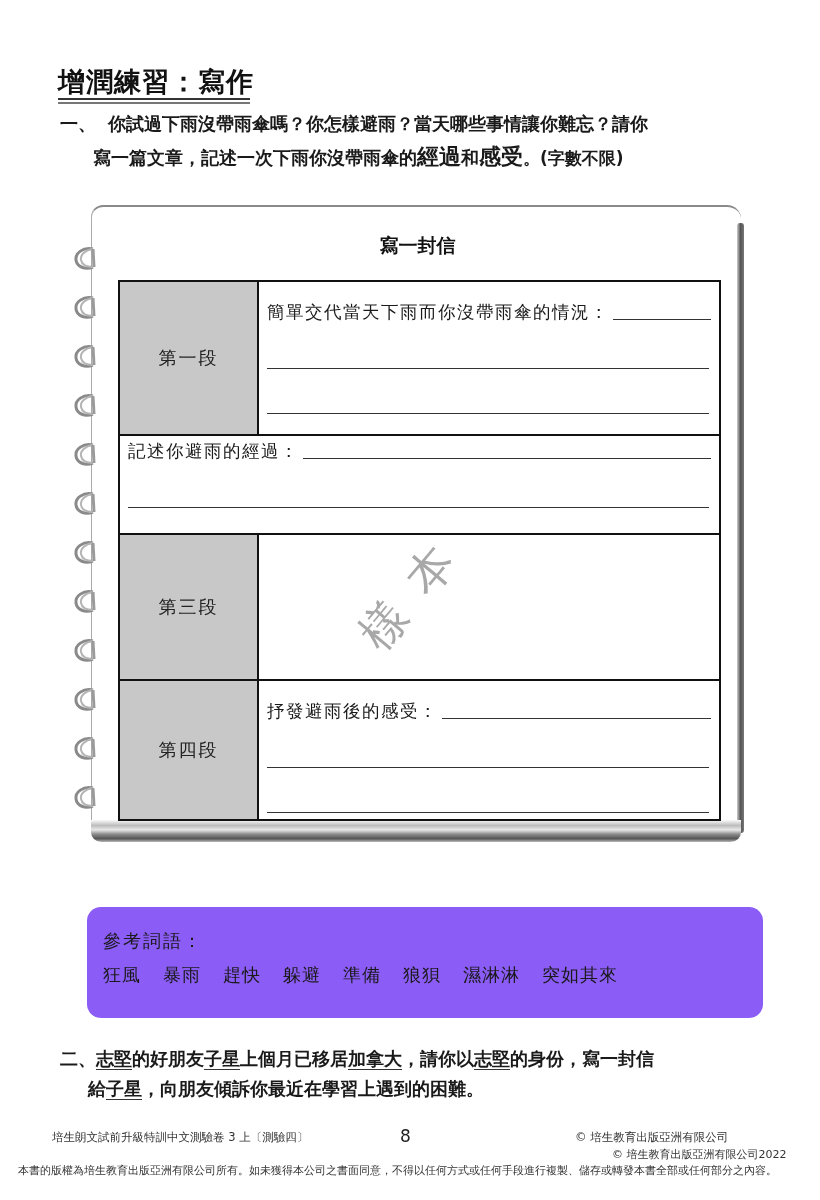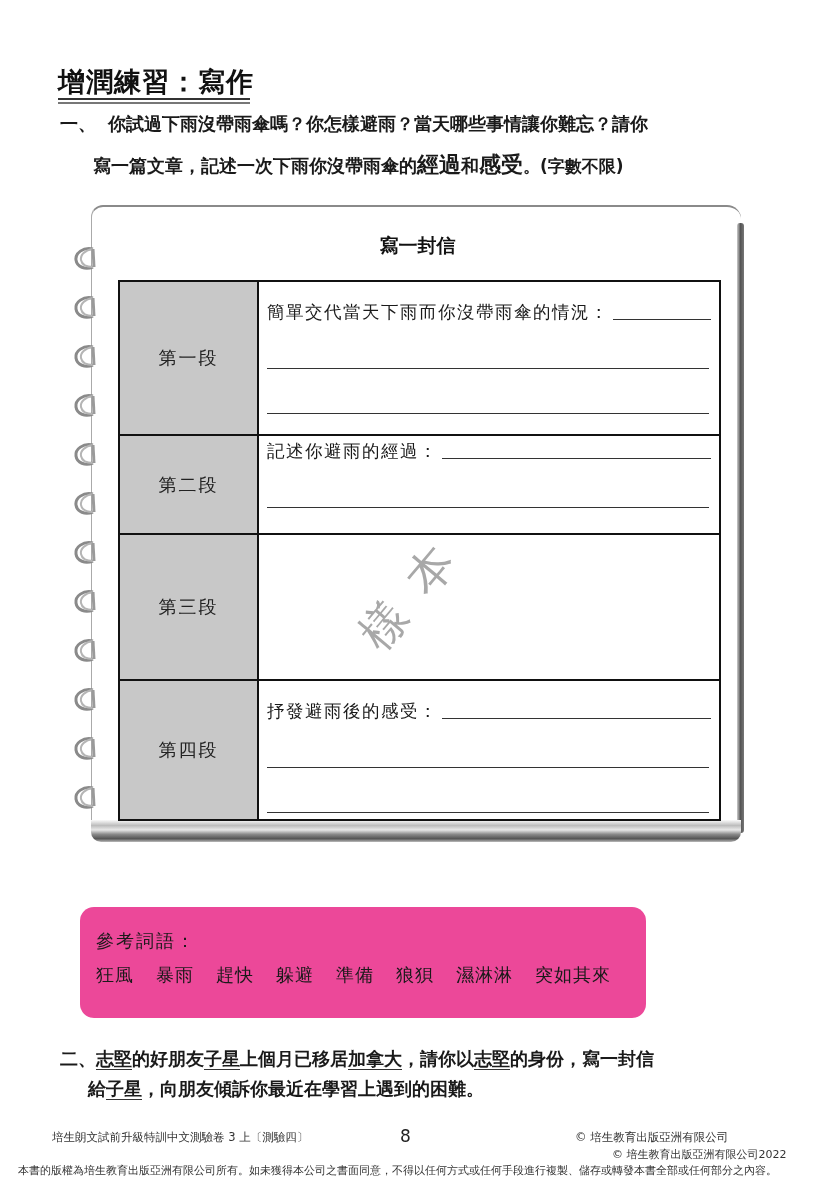--- a/index.html
+++ b/index.html
@@ -12,21 +12,21 @@
     padding-bottom: 4px;
   }
   .title-underline {
     position: absolute; left: 58px; top: 98px; width: 192px; height: 6px;
     border-top: 2px solid #333; border-bottom: 2px solid #777;
   }
 
   .q1 { position: absolute; left: 60px; top: 112px; font-size: 18px; font-weight: bold; color: #1a1a1a; }
   .q1 .num { position: absolute; left: 0; top: 0; width: 50px; }
   .q1 .line1 { position: absolute; left: 48px; top: 0; white-space: nowrap; }
-  .q1 .line2 { position: absolute; left: 33px; top: 38px; white-space: nowrap; text-align: right; }
+  .q1 .line2 { position: absolute; left: 33px; top: 30px; white-space: nowrap; text-align: right; }
   .q1 .big { font-size: 22px; }
   .q1 .small { font-size: 17px; }
 
   
   .notebook {
     position: absolute; left: 89px; top: 205px; width: 657px; height: 640px;
   }
   .nb-paper {
     position: absolute; left: 2px; top: 0; width: 650px; height: 625px;
     background: #fff;
@@ -76,22 +76,22 @@
   .write-line { border-bottom: 1.5px solid #333; margin-right: 2px; }
 
   .watermark {
     position: absolute; left: 255px; top: 352px;
     font-size: 46px; color: #9a9a9a; transform: rotate(-50deg);
     letter-spacing: 26px; font-family: "DejaVu Sans", sans-serif;
     opacity: 0.85;
   }
 
   .vocab-box {
-    position: absolute; left: 80px; top: 907px; width: 566px; height: 111px;
-    background: #ec4899; border-radius: 14px;
+    position: absolute; left: 87px; top: 907px; width: 676px; height: 111px;
+    background: #8b5cf6; border-radius: 14px;
   }
   .vocab-title {
     position: absolute; left: 16px; top: 22px;
     font-family: "DejaVu Serif", "Liberation Serif", serif; font-size: 18px; color: #1a1a1a; letter-spacing: 2px;
   }
   .vocab-list {
     position: absolute; left: 16px; top: 56px; display: flex;
     font-family: "DejaVu Serif", "Liberation Serif", serif; font-size: 18px; color: #1a1a1a;
   }
   .vocab-list span { margin-right: 22px; letter-spacing: 1px; }
@@ -198,21 +198,20 @@
         <div class="prompt-line" style="margin-top:18px">
           <span>簡單交代當天下雨而你沒帶雨傘的情況：</span>
           <span class="blank"></span>
         </div>
         <div class="write-line" style="margin-top:44px"></div>
         <div class="write-line" style="margin-top:44px"></div>
       </div>
     </div>
 
     <div class="row" style="height:99px">
-      <div class="row-label">第二段</div>
       <div class="row-body">
         <div class="prompt-line" style="margin-top:3px">
           <span>記述你避雨的經過：</span>
           <span class="blank"></span>
         </div>
         <div class="write-line" style="margin-top:44px"></div>
       </div>
     </div>
 
     <div class="row" style="height:146px">

